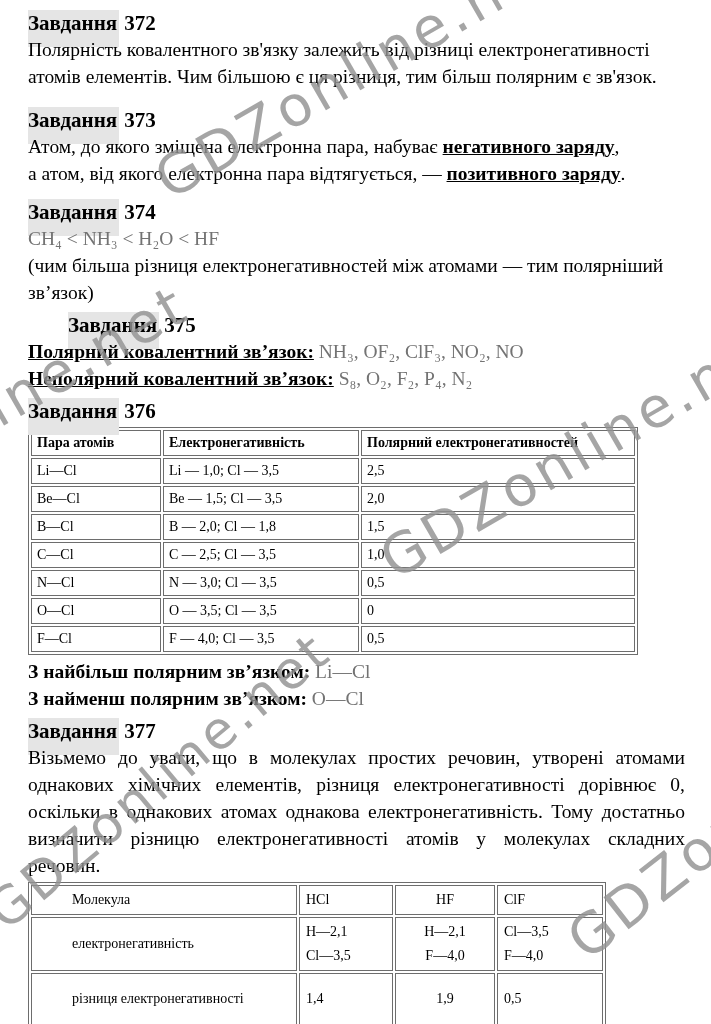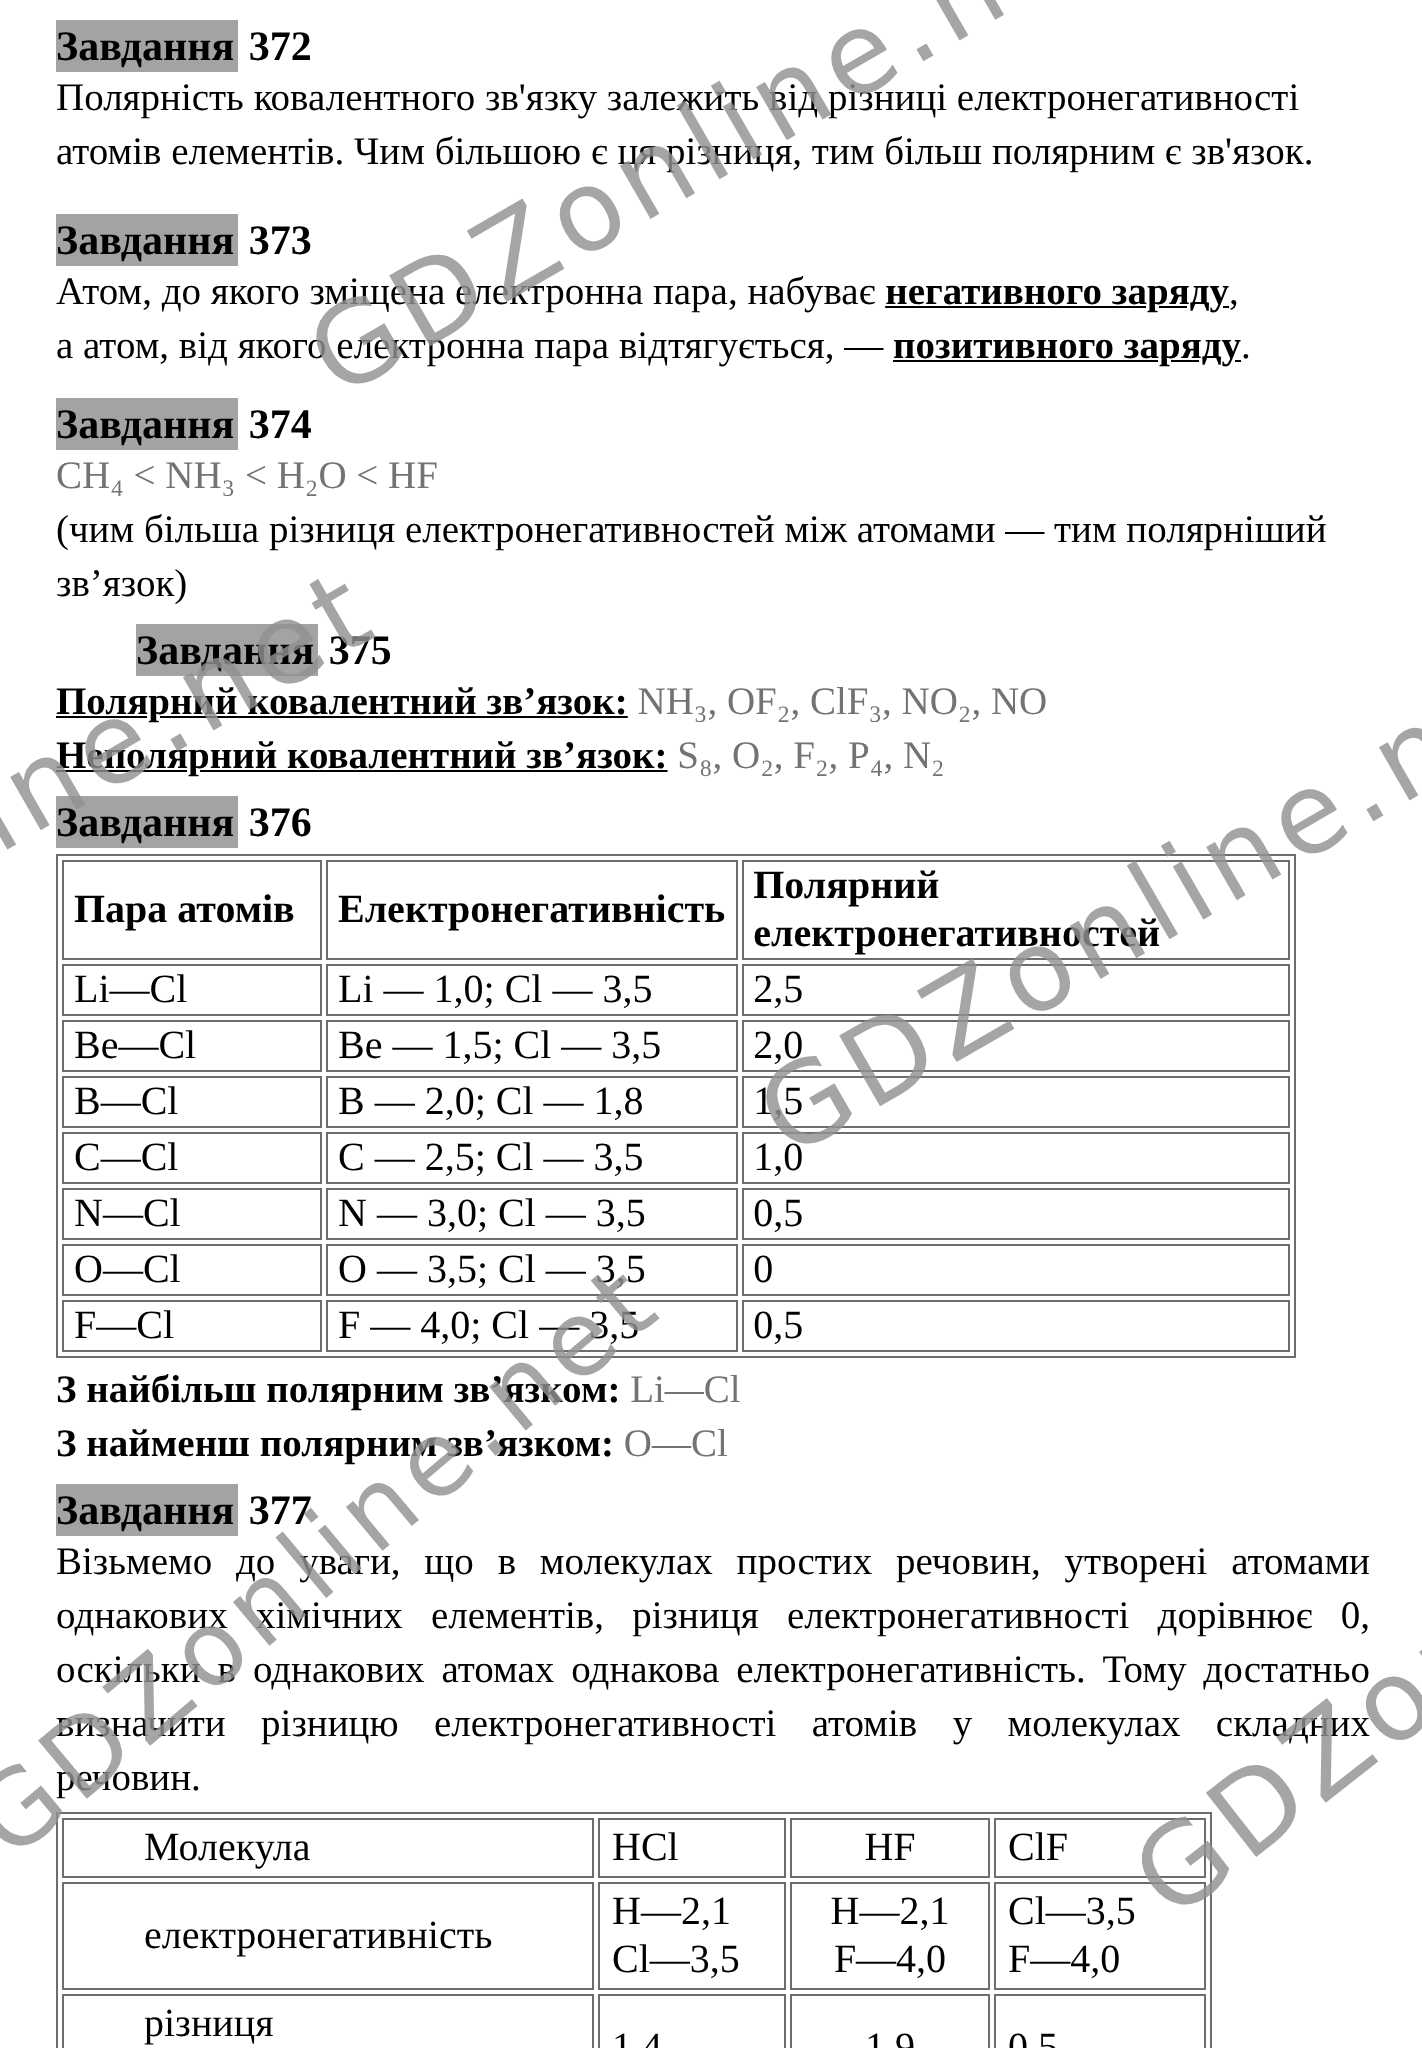--- a/index.html
+++ b/index.html
@@ -33,37 +33,37 @@
   .wm4{left:-5px;top:905px;transform:rotate(-40deg);font-size:52px;}
   .wm5{left:575px;top:933px;transform:rotate(-38deg);}
   
   .content{position:relative;z-index:2;}
   .task-heading{
     font-weight:bold;
     font-size:21px;
     line-height:26px;
     margin:0;
   }
-  .hl{background:#a3a3a3;padding:1px 2px 1px 0;}
+  .hl{background:#e5e5e5;padding:1px 2px 12px 0;}
   .para{margin:0;}
   .blue{color:#737373;}
   .b{font-weight:bold;text-decoration:underline;}
   .just{text-align:justify;}
   .mt-373{margin-top:17px;}
   .mt-374{margin-top:12px;}
   .mt-375{margin-top:6px;margin-left:40px;}
   .mt-376{margin-top:6px;}
   .mt-377{margin-top:6px;}
   
   table{
     border-collapse:separate;
     border-spacing:2px;
     border:1px solid #6d6d6d;
     background:#ffffff;
-    font-size:20px;
+    font-size:14px;
     line-height:24px;
     margin-top:3px;
   }
   th,td{
     border:1px solid #6d6d6d;
     padding:0 5px;
     text-align:left;
     vertical-align:middle;
     font-weight:normal;
   }

